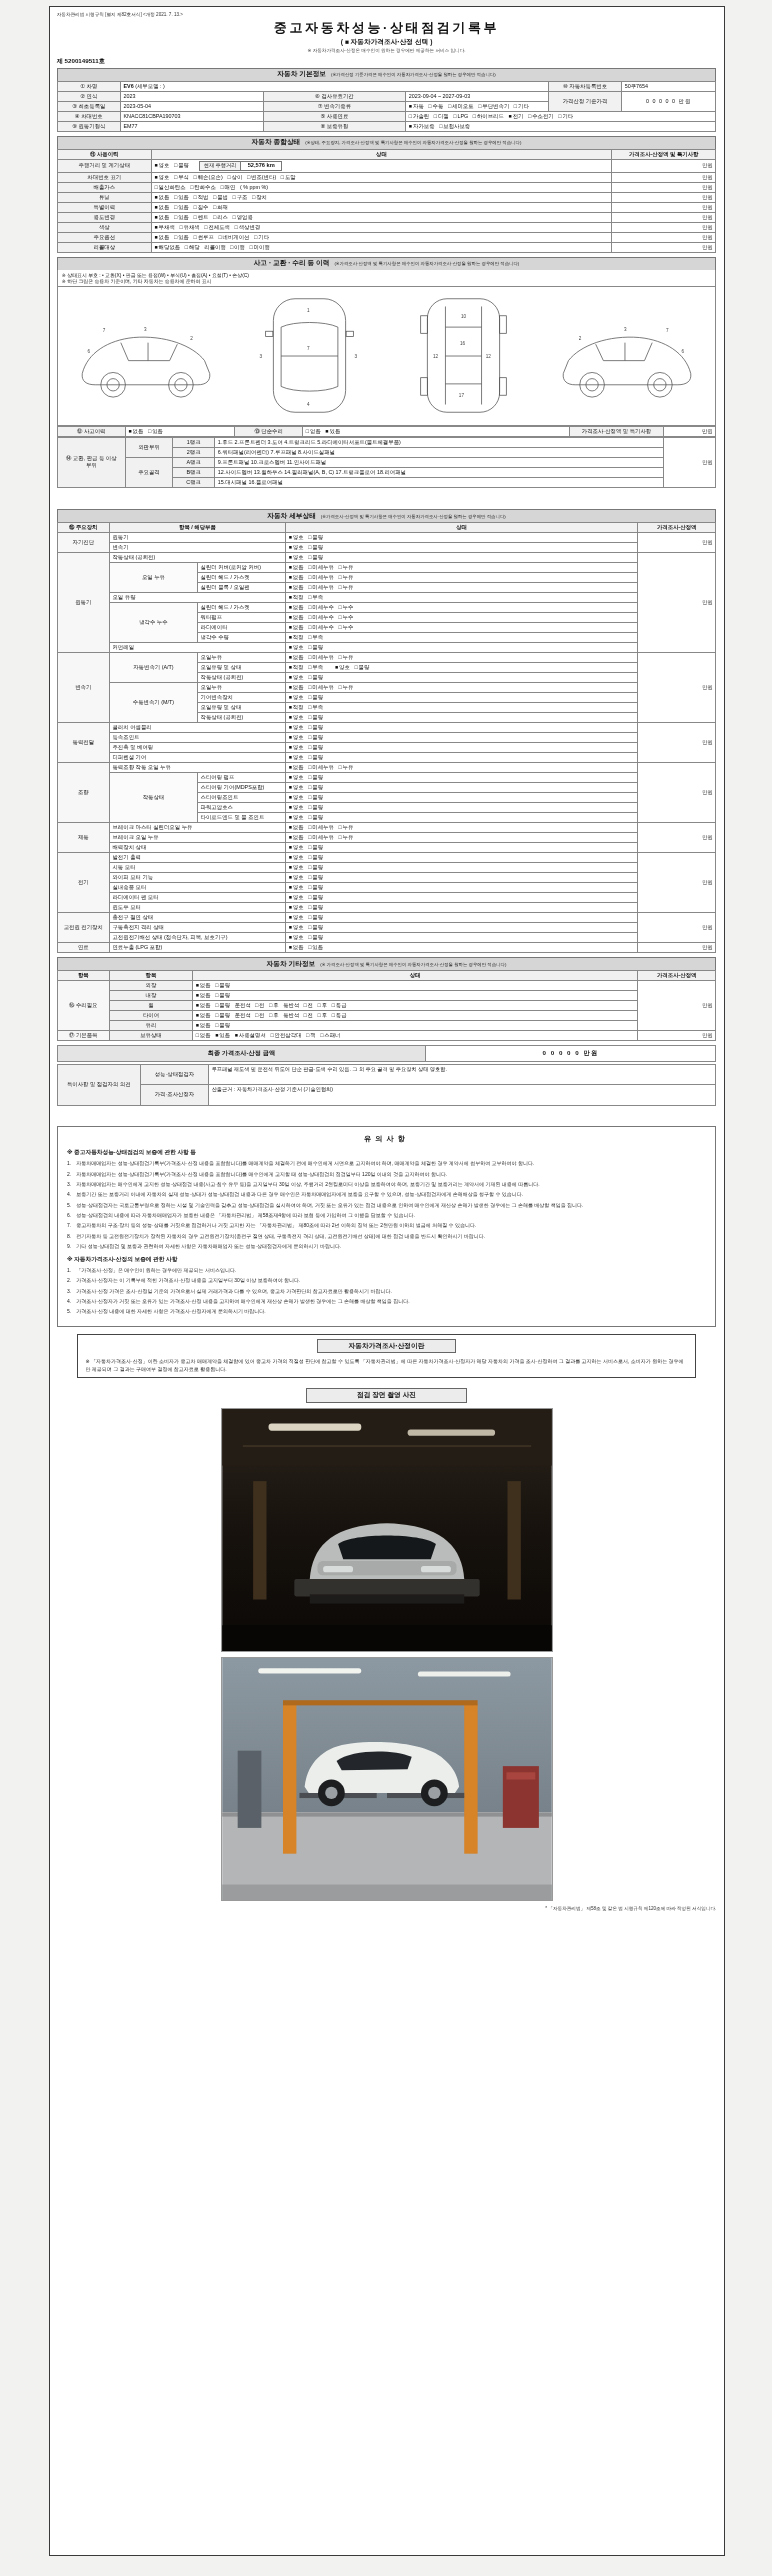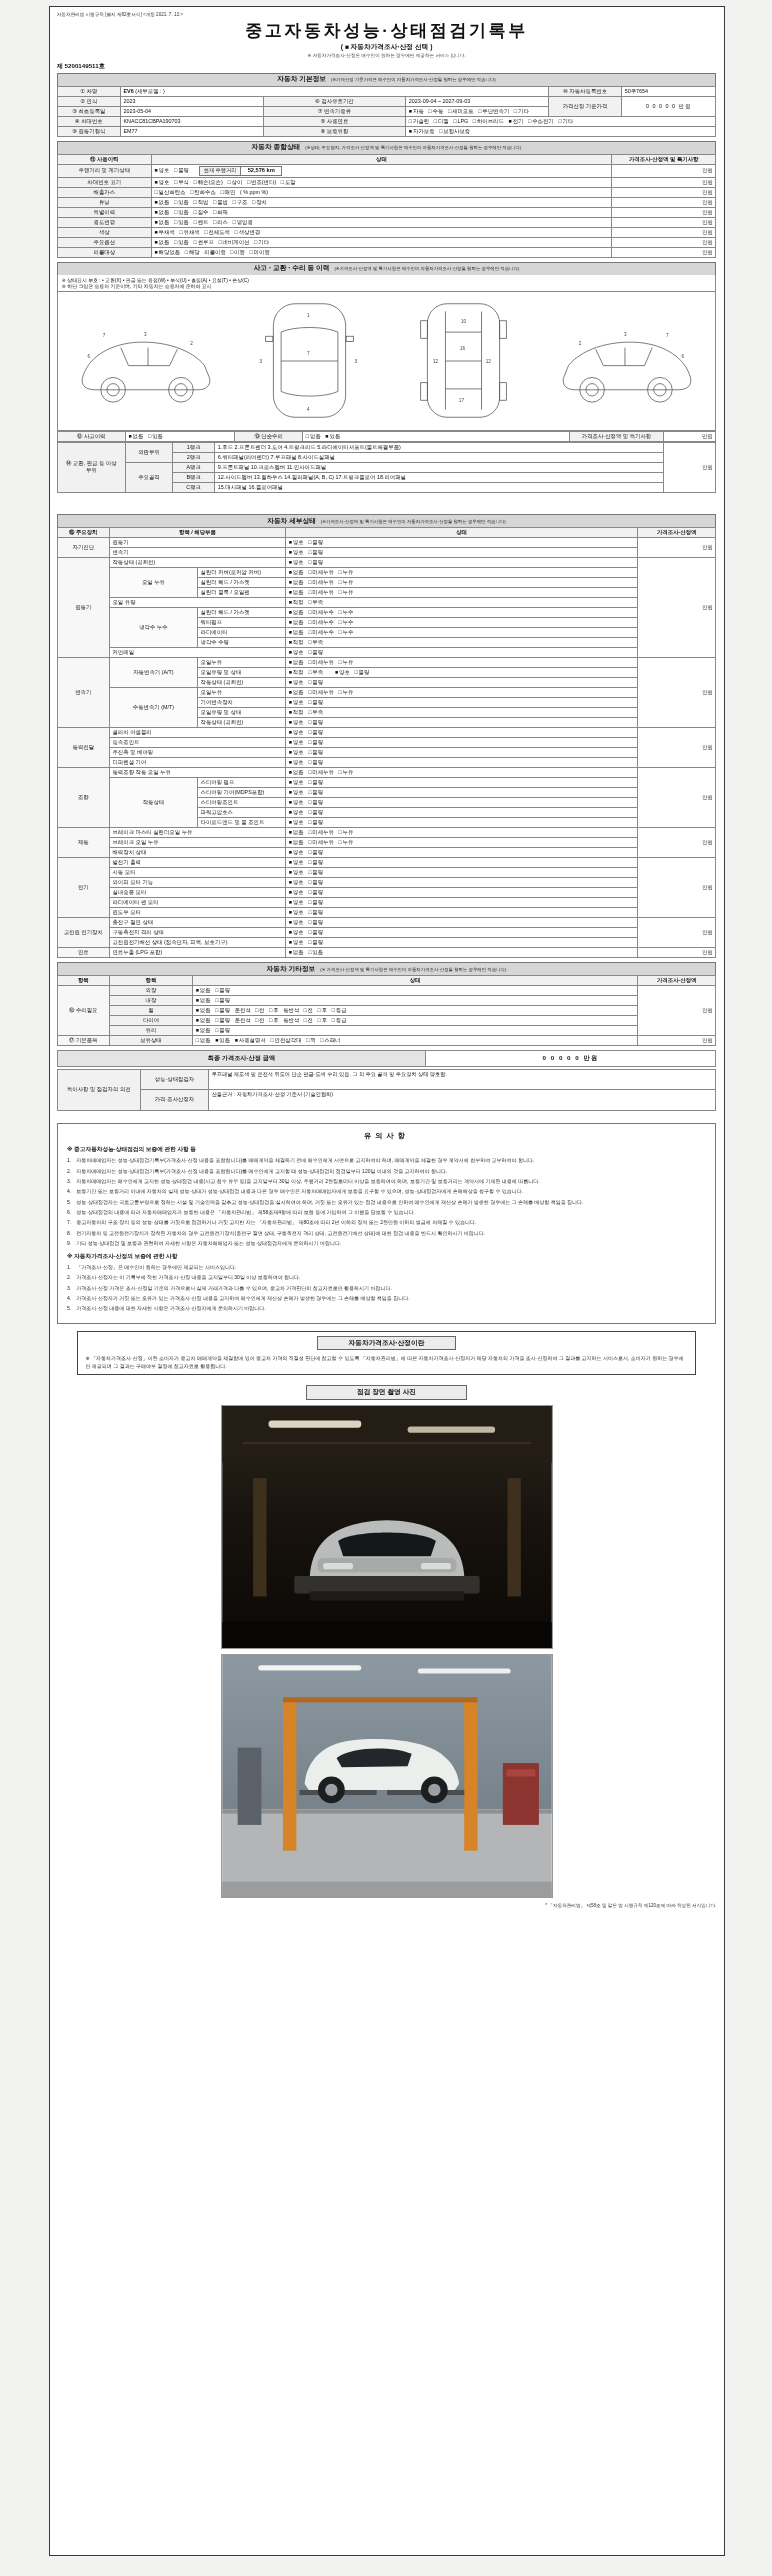--- a/index.html
+++ b/index.html
@@ -1,20 +1,20 @@
 <!DOCTYPE html>
 <html style="--accent: #1b3faa;font-size:8.2px"><head>
 <meta charset="utf-8">
 <style>
   html,body{margin:0;padding:0;background:#f2f2f0;}
   body{width:773px;font-family:"Liberation Sans","DejaVu Sans",sans-serif;color:#111;}
   .doc{width:676px;margin:6.2px auto;background:#fff;border:1px solid #3a3a3a;padding:5.2px 7.2px 9.3px;box-sizing:border-box;min-height:2550px;}
   .top-note{font-size:4.6px;color:#333;margin-bottom:2.1px;}
   .title-block{text-align:center;margin:2.1px 0 1px;}
-  .title-block h1{margin:1px 0;font-size:17px;letter-spacing:2.6px;font-weight:bold;}
+  .title-block h1{margin:1px 0;font-size:13px;letter-spacing:2.6px;font-weight:bold;}
   .subtitle{font-size:6.7px;font-weight:bold;margin:1px 0;}
   .subnote{font-size:4.6px;color:#444;margin:1px 0 3.1px;}
   .doc-no{font-size:6.2px;font-weight:bold;text-align:left;margin:1px 0 2.1px;}
   .band{background:#d6d6d6;border:0.5px solid #777;border-bottom:none;text-align:center;font-weight:bold;font-size:6.7px;padding:1.5px 1px;}
   .band .bnote{font-weight:normal;font-size:4.4px;color:#222;margin-left:3.1px;}
   table{border-collapse:collapse;width:100%;table-layout:fixed;}
   td,th{border:0.5px solid #888;padding:1px 2.6px;font-size:5.4px;vertical-align:middle;word-break:keep-all;}
   .lblc{background:#f1f1f1;text-align:center;}
   .vc{text-align:left;}
   .cb{display:inline-block;margin-right:4.6px;white-space:nowrap;font-size:5.4px;}
@@ -29,21 +29,21 @@
   .mbox .mbox-v{display:inline-block;padding:0.5px 6.2px;font-weight:bold;font-size:5.7px;}
   .seg-t{margin-right:4.1px;font-size:5.4px;}
   .diagram-wrap{border:0.5px solid #888;border-top:none;padding:4.1px 2.1px;display:flex;justify-content:space-around;align-items:center;background:#fff;}
   .legend{border:0.5px solid #888;border-top:none;padding:1.5px 4.1px;font-size:4.9px;background:#fff;}
   .legend div{margin:0.5px 0;}
   .gapbreak{height:21.6px;}
   .final-row td{font-weight:bold;font-size:6.2px;text-align:center;background:#e4e4e4;padding:2.6px;}
   .final-row .fval{background:#fff;font-weight:bold;letter-spacing:1.5px;}
   .opinion-who{width:62px;text-align:center;background:#f1f1f1;}
   .opinion-txt{font-size:5.2px;height:17.5px;vertical-align:top;}
-  .notices{border:0.5px solid #777;margin-top:12px;padding:5.2px 9.3px 7.2px;background:#fff;}
+  .notices{border:0.5px solid #777;margin-top:20px;padding:5.2px 9.3px 7.2px;background:#fff;}
   .notices h2{text-align:center;font-size:7.2px;letter-spacing:4.1px;margin:2.1px 0 5.2px;}
   .n-sub{font-size:5.7px;font-weight:bold;margin:5.2px 0 3.1px;}
   .n-item{display:flex;font-size:5px;line-height:1.55;margin:2.6px 0;color:#222;}
   .n-num{width:9.3px;flex:none;}
   .n-txt{flex:1;}
   .price-info-box{border:0.8px solid #444;margin:7.2px 20.6px 3.1px;padding:4.1px 7.2px;background:#fff;}
   .price-info-box .pib-title{text-align:center;font-weight:bold;font-size:6.7px;border:0.5px solid #666;display:block;width:134px;margin:0 auto 4.1px;padding:1.5px;background:#ececec;}
   .pib-text{font-size:5px;line-height:1.6;color:#222;}
   .photo-title{border:0.5px solid #666;width:155px;margin:9.3px auto 5.2px;text-align:center;font-weight:bold;font-size:6.7px;padding:2.1px;background:#ececec;}
   .photo{width:330px;margin:5.2px auto;border:0.5px solid #999;display:block;}

